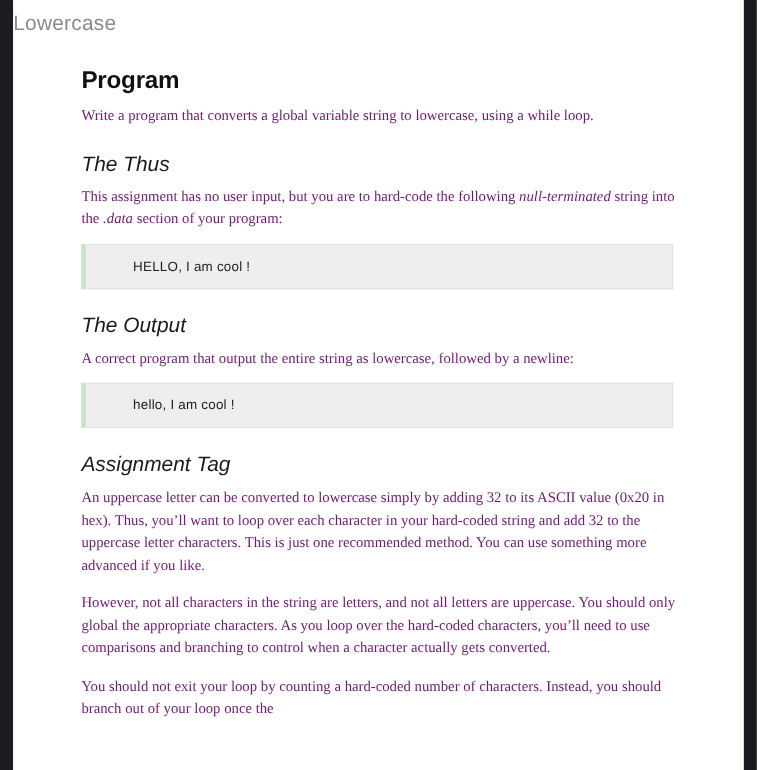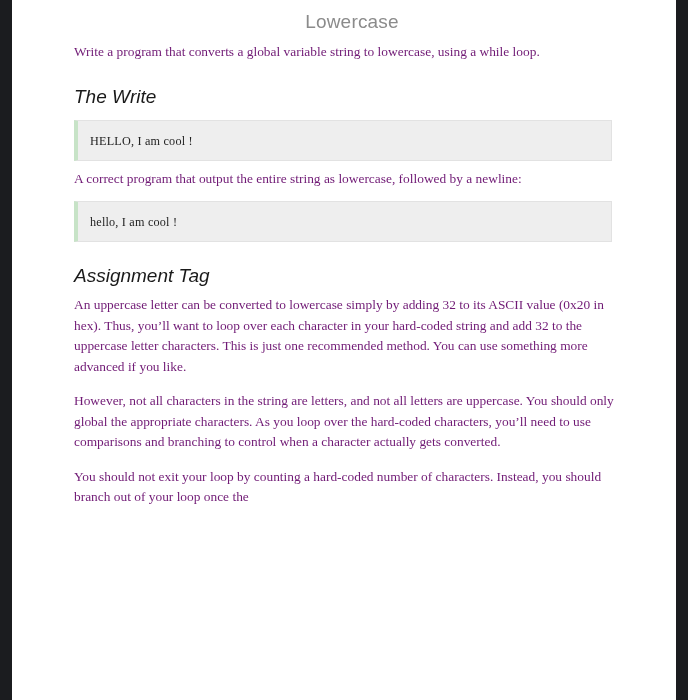--- a/index.html
+++ b/index.html
@@ -34,30 +34,28 @@
     position: absolute;
     left: 12px;
     right: 12px;
     top: 0;
     bottom: 0;
     background: #ffffff;
     overflow: hidden;
   }
 
   .doc-title {
-    text-align: center;
     color: #8b8b8b;
     font-family: "Liberation Sans", sans-serif;
     font-size: 19px;
     font-weight: 400;
     letter-spacing: 0.2px;
     margin: 0;
     padding-top: 11px;
     line-height: 22px;
-    padding-left: 16px;
   }
 
   .content {
     padding: 0 62px 0 62px;
   }
 
   h1.section-title {
     font-family: "Liberation Sans", sans-serif;
     font-size: 22px;
     font-weight: bold;
@@ -99,50 +97,54 @@
     background: #eeeeee;
     border-left: 4px solid #c7e3c7;
     border-top: 1px solid #e2e2e2;
     border-right: 1px solid #e2e2e2;
     border-bottom: 1px solid #e2e2e2;
     padding: 10px 12px 11px 12px;
     box-sizing: border-box;
     width: 538px;
   }
   .code-block code {
-    font-family: Liberation Serif, serif;
+    font-family: Liberation Sans, sans-serif;
     font-size: 12.2px;
     color: #222222;
     white-space: pre;
     letter-spacing: 0.2px;
+    margin-left: 31px;
   }
 
   i { font-style: italic; }
   .bi { font-weight: bold; font-style: italic; }
 </style>
 </head>
 <body>
 
 <div class="viewport">
 
   <div class="edge-bar left"></div>
   <div class="edge-bar right"></div>
 
   <div class="page">
 
     <div class="doc-title">Lowercase</div>
 
     <div class="content">
 
+      <h1 class="section-title">Program</h1>
       <p class="body-text">Write a program that converts a global variable string to lowercase, using a while loop.</p>
 
-      <h2 class="sub-title">The Write</h2>
+      <h2 class="sub-title">The Thus</h2>
+      <p class="body-text tight"><span>This assignment has no user input, but you are to hard-code the following </span><i>null-terminated</i><span> string into the </span><i>.data</i><span> section of your program:</span></p>
 
       <div class="code-block"><code>HELLO, I am cool !</code></div>
 
+      <h2 class="sub-title">The Output</h2>
       <p class="body-text tight">A correct program that output the entire string as lowercase, followed by a newline:</p>
 
       <div class="code-block"><code>hello, I am cool !</code></div>
 
       <h2 class="sub-title">Assignment Tag</h2>
 
 
       <p class="body-text tight">An uppercase letter can be converted to lowercase simply by adding 32 to its ASCII value (0x20 in hex). Thus, you’ll want to loop over each character in your hard-coded string and add 32 to the uppercase letter characters. This is just one recommended method. You can use something more advanced if you like.</p>
       <p class="body-text hint-para">However, not all characters in the string are letters, and not all letters are uppercase. You should only global the appropriate characters. As you loop over the hard-coded characters, you’ll need to use comparisons and branching to control when a character actually gets converted.</p>
       <p class="body-text hint-para"><span>You should not exit your loop by counting a hard-coded number of characters. Instead, you should branch out of your loop once the </span></p>

